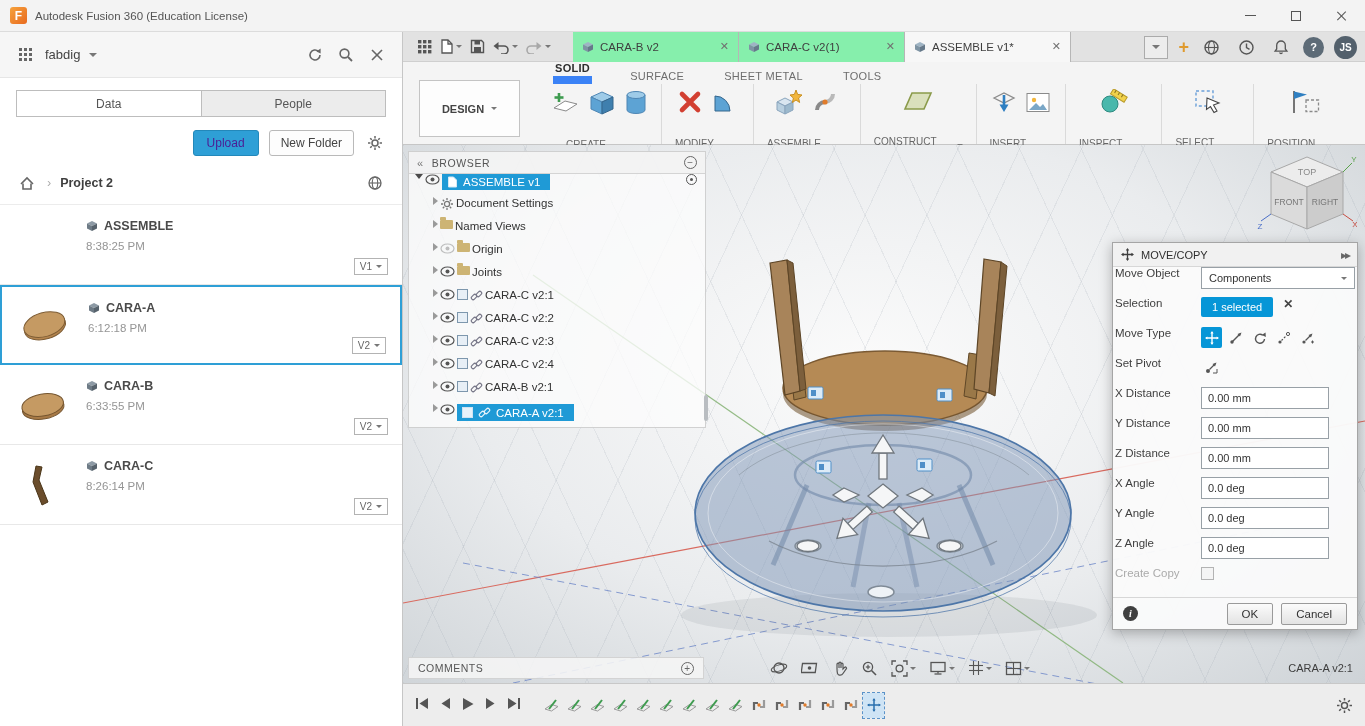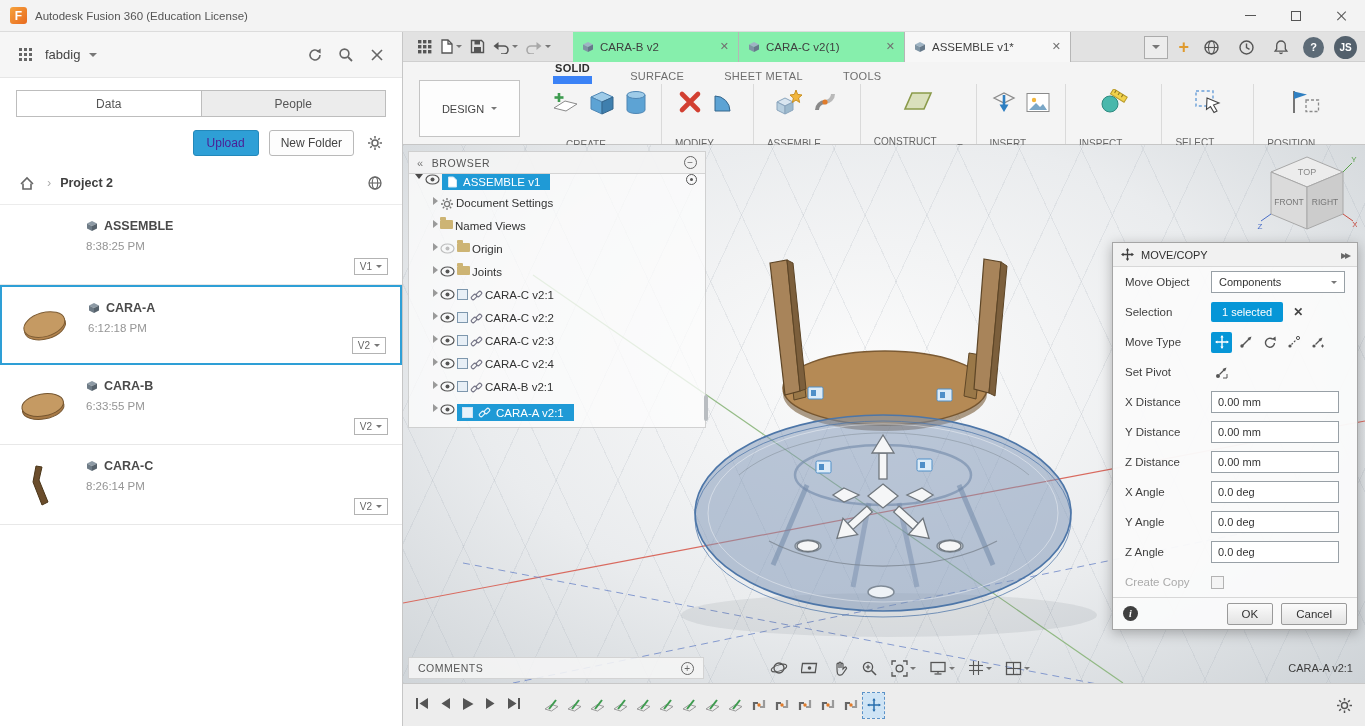--- a/index.html
+++ b/index.html
@@ -58,21 +58,21 @@
   .drop-box{width:24px;height:23px;border:1px solid #ababab;background:#ededed;display:flex;align-items:center;justify-content:center}
   .plus-ic{color:#df9a2e;font-size:18px;font-weight:bold;line-height:1}
   .circle-ic{width:21px;height:21px;border-radius:50%;background:#5d6b77;color:#fff;display:flex;align-items:center;justify-content:center;font-size:11px;font-weight:bold}
   .avatar{width:23px;height:23px;border-radius:50%;background:#53606c;color:#fff;display:flex;align-items:center;justify-content:center;font-size:10px;font-weight:bold}
 
   .rtabs{position:absolute;top:30px;left:0;right:0;height:22px;background:#f4f4f4;display:flex;align-items:flex-end;padding-left:150px;gap:36px;font-size:11px;color:#6d6d6d}
   .rtab{padding:3px 2px 2px;letter-spacing:.3px}
   .rtab.active{color:#2d2d2d;border-bottom:8px solid #3b82f6;font-weight:bold}
 
   .ribbon{position:absolute;top:52px;left:0;right:0;height:61px;background:#f4f4f4;border-bottom:1px solid #c6c6c6;display:flex;align-items:stretch;padding-left:134px}
-  .design-btn{position:absolute;left:16px;top:-4px;width:101px;height:57px;background:#fdfdfd;border:1px solid #c4c4c4;display:flex;align-items:center;justify-content:center;gap:7px;font-size:11px;font-weight:normal;color:#444;z-index:5}
+  .design-btn{position:absolute;left:16px;top:-4px;width:101px;height:57px;background:#fdfdfd;border:1px solid #c4c4c4;display:flex;align-items:center;justify-content:center;gap:7px;font-size:11px;font-weight:bold;color:#444;z-index:5}
   .rgroup{display:flex;flex-direction:column;align-items:center;padding:5px 13px 0;position:relative}
   .rgroup+.rgroup{border-left:1px solid #dadada}
   .ricons{display:flex;align-items:center;gap:9px;height:34px}
   .rlabel{font-size:10px;color:#666;margin-top:20px;display:flex;align-items:flex-end;gap:20px}
 
   
   .canvas{position:absolute;top:113px;left:0;right:0;height:538px;overflow:hidden;
     background:
       repeating-linear-gradient(115deg, rgba(150,160,172,0.16) 0 1px, transparent 1px 56px),
       repeating-linear-gradient(65deg, rgba(150,160,172,0.16) 0 1px, transparent 1px 56px),
@@ -92,21 +92,21 @@
   .circle-dot{width:11px;height:11px;border-radius:50%;border:1.5px solid #555;position:relative;flex:none}
   .circle-dot::after{content:"";position:absolute;left:2.5px;top:2.5px;width:3px;height:3px;border-radius:50%;background:#555}
   .grip{position:absolute;right:-3px;bottom:6px;width:4px;height:26px;background:#b9bdc1;border-radius:2px}
 
   .viewcube{position:absolute;right:8px;top:4px;z-index:9}
 
   
   .movedlg{position:absolute;left:709px;top:210px;width:246px;background:rgba(250,250,250,0.97);border:1px solid #a5a5a5;box-shadow:0 3px 12px rgba(0,0,0,0.28);font-size:11.5px;color:#333;z-index:30}
   .dlg-head{height:24px;display:flex;align-items:center;padding:0 8px;gap:7px;border-bottom:1px solid #d7d7d7;font-weight:normal;font-size:11px;color:#2f2f2f;background:#f1f1f1}
   .dlg-pin{margin-left:auto;color:#666;font-size:12px;letter-spacing:-2px}
-  .dlg-row{height:30px;display:flex;align-items:center;padding:0 12px}
+  .dlg-row{height:30px;display:flex;padding:0 2px}
   .dlg-label{width:86px;color:#3f3f3f;flex:none}
   .dlg-label.dis{color:#ababab}
   .dd{flex:1;height:22px;border:1px solid #98a0a6;background:#fff;display:flex;align-items:center;justify-content:space-between;padding:0 7px;font-size:11px}
   .selchip{background:#0696d7;color:#fff;height:20px;padding:0 11px;display:flex;align-items:center;border-radius:2px;font-size:11px}
   .sel-x{margin-left:10px;color:#444;font-weight:bold;font-size:12px}
   .din{width:128px;height:22px;border:1px solid #98a0a6;font-size:11px;padding:0 6px;font-family:"Liberation Sans",sans-serif;color:#333;background:#fff}
   .mt-btn{width:21px;height:21px;display:flex;align-items:center;justify-content:center;border-radius:2px;margin-right:3px}
   .mt-btn.sel{background:#0696d7}
   .cb{width:13px;height:13px;border:1px solid #b3b3b3;background:#f4f4f4}
   .dlg-foot{height:32px;display:flex;align-items:center;padding:0 10px;border-top:1px solid #d7d7d7;gap:8px}

